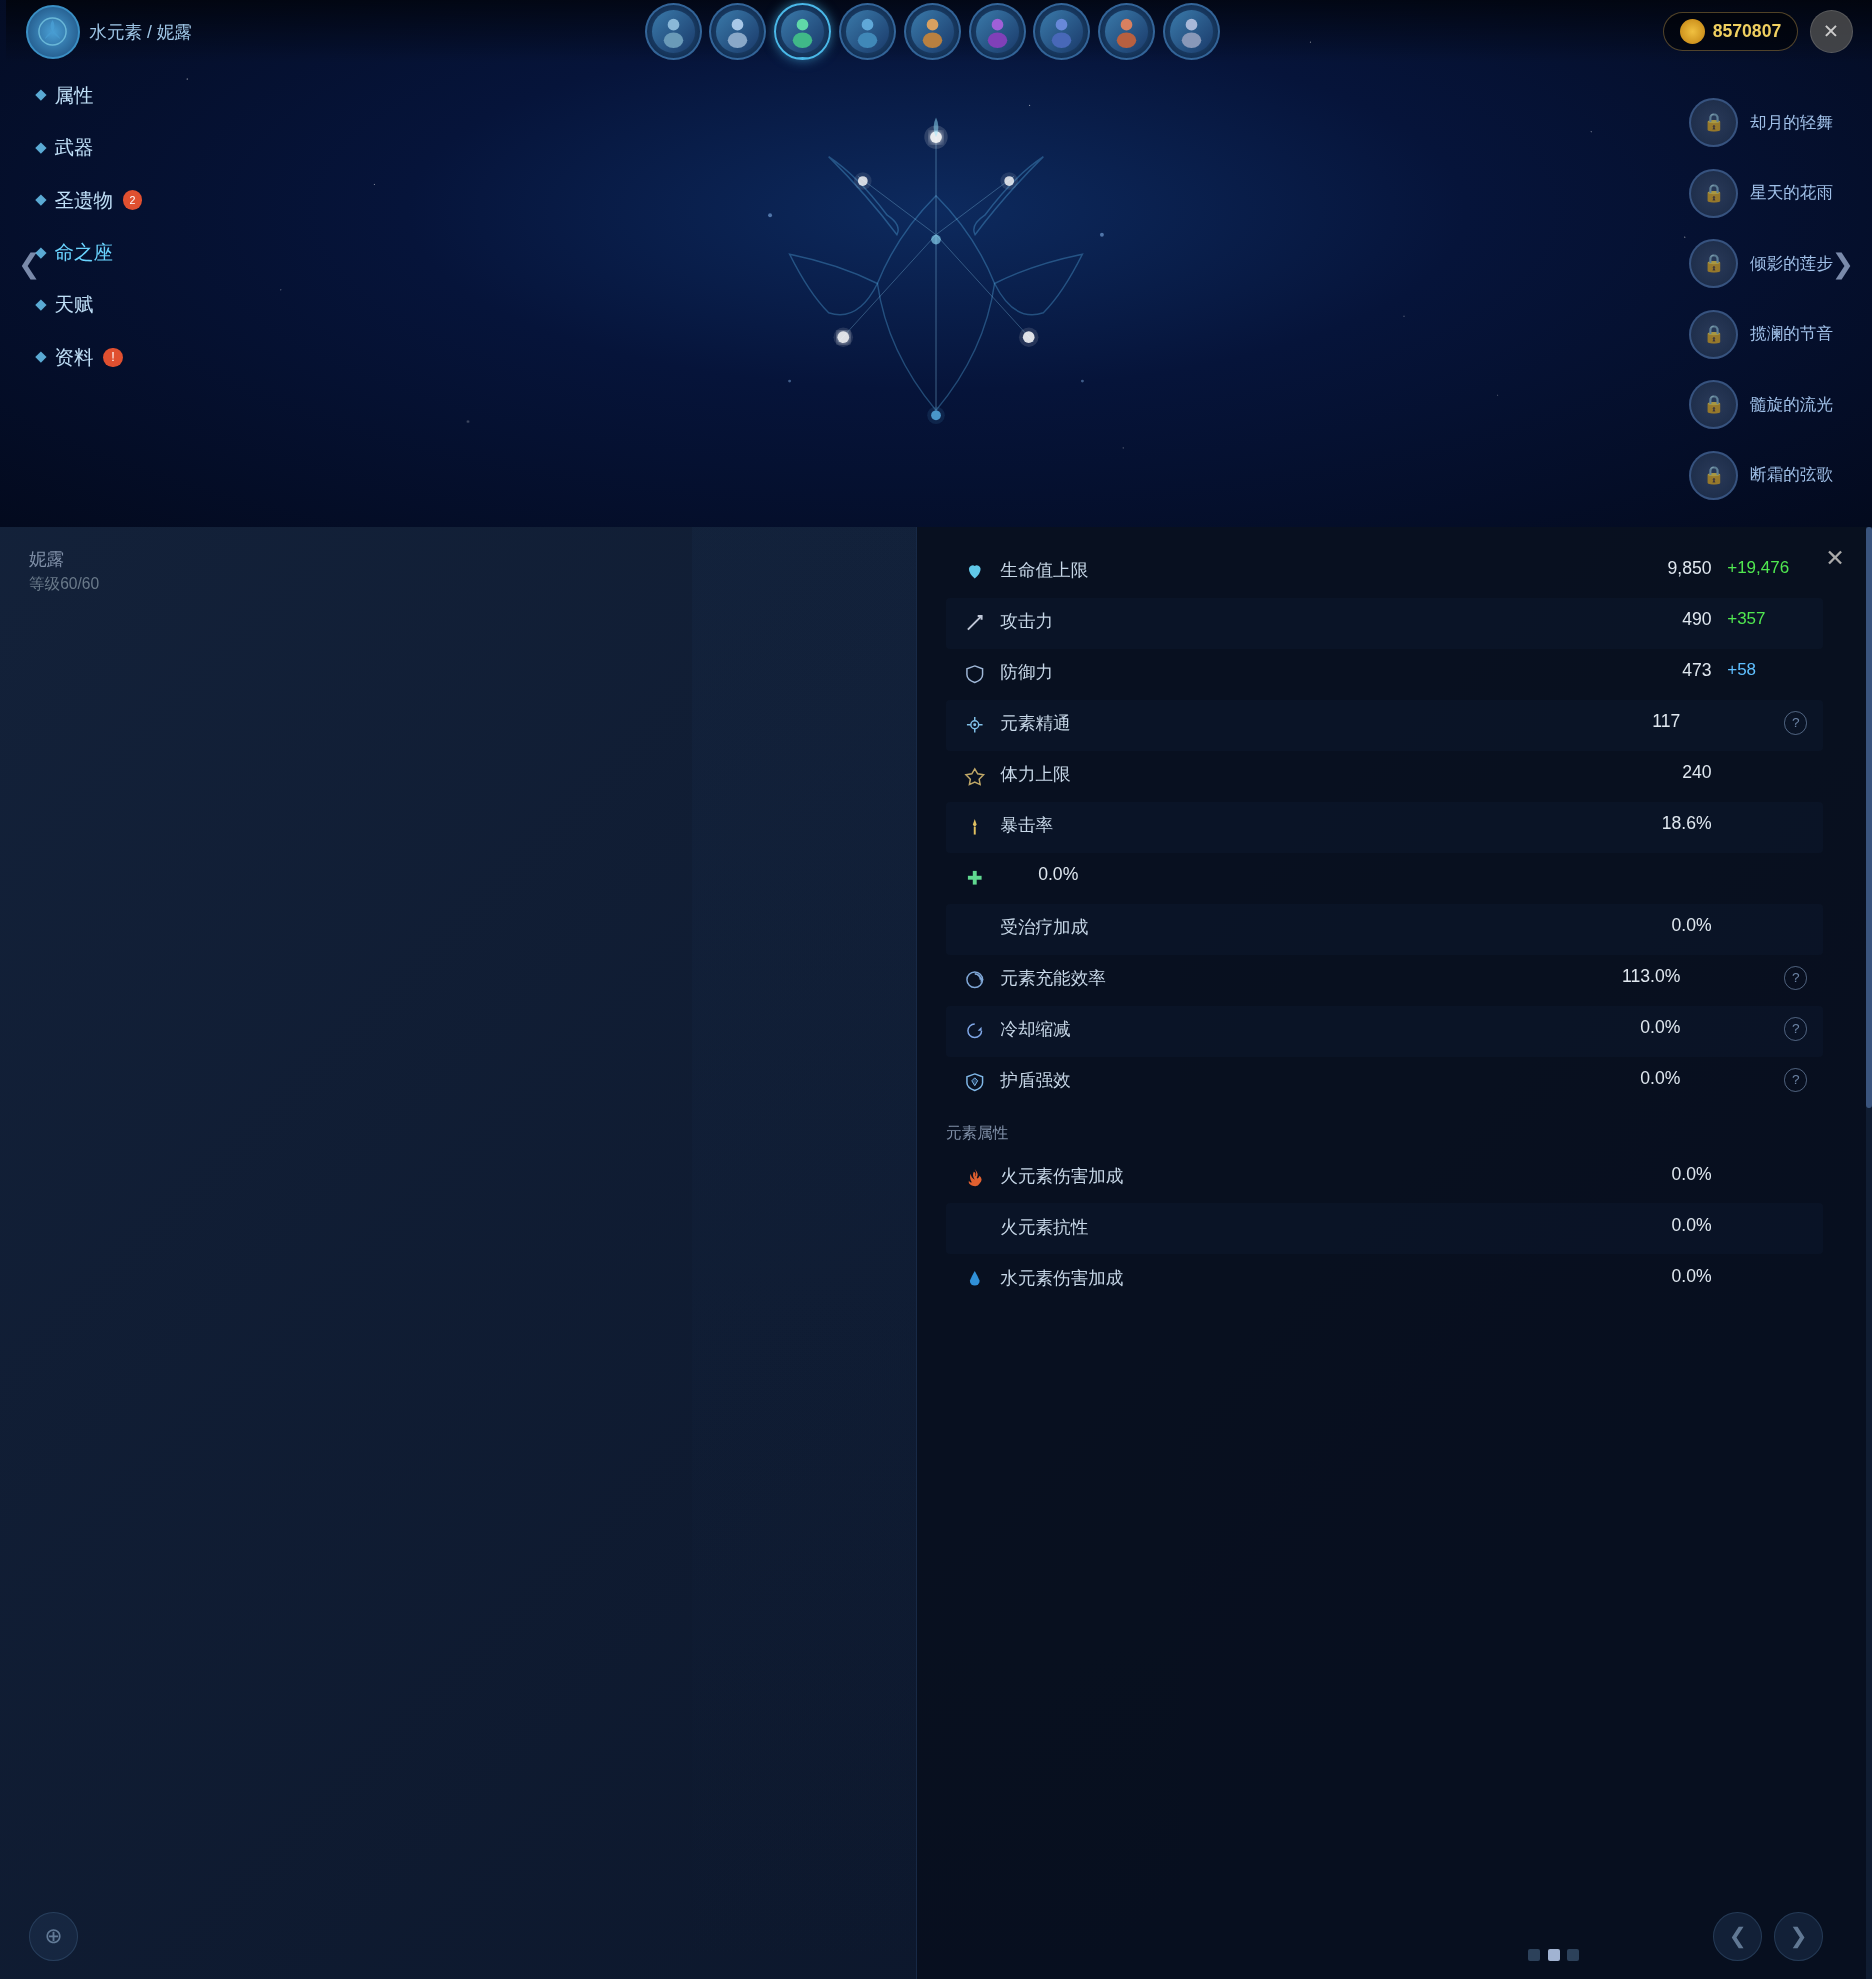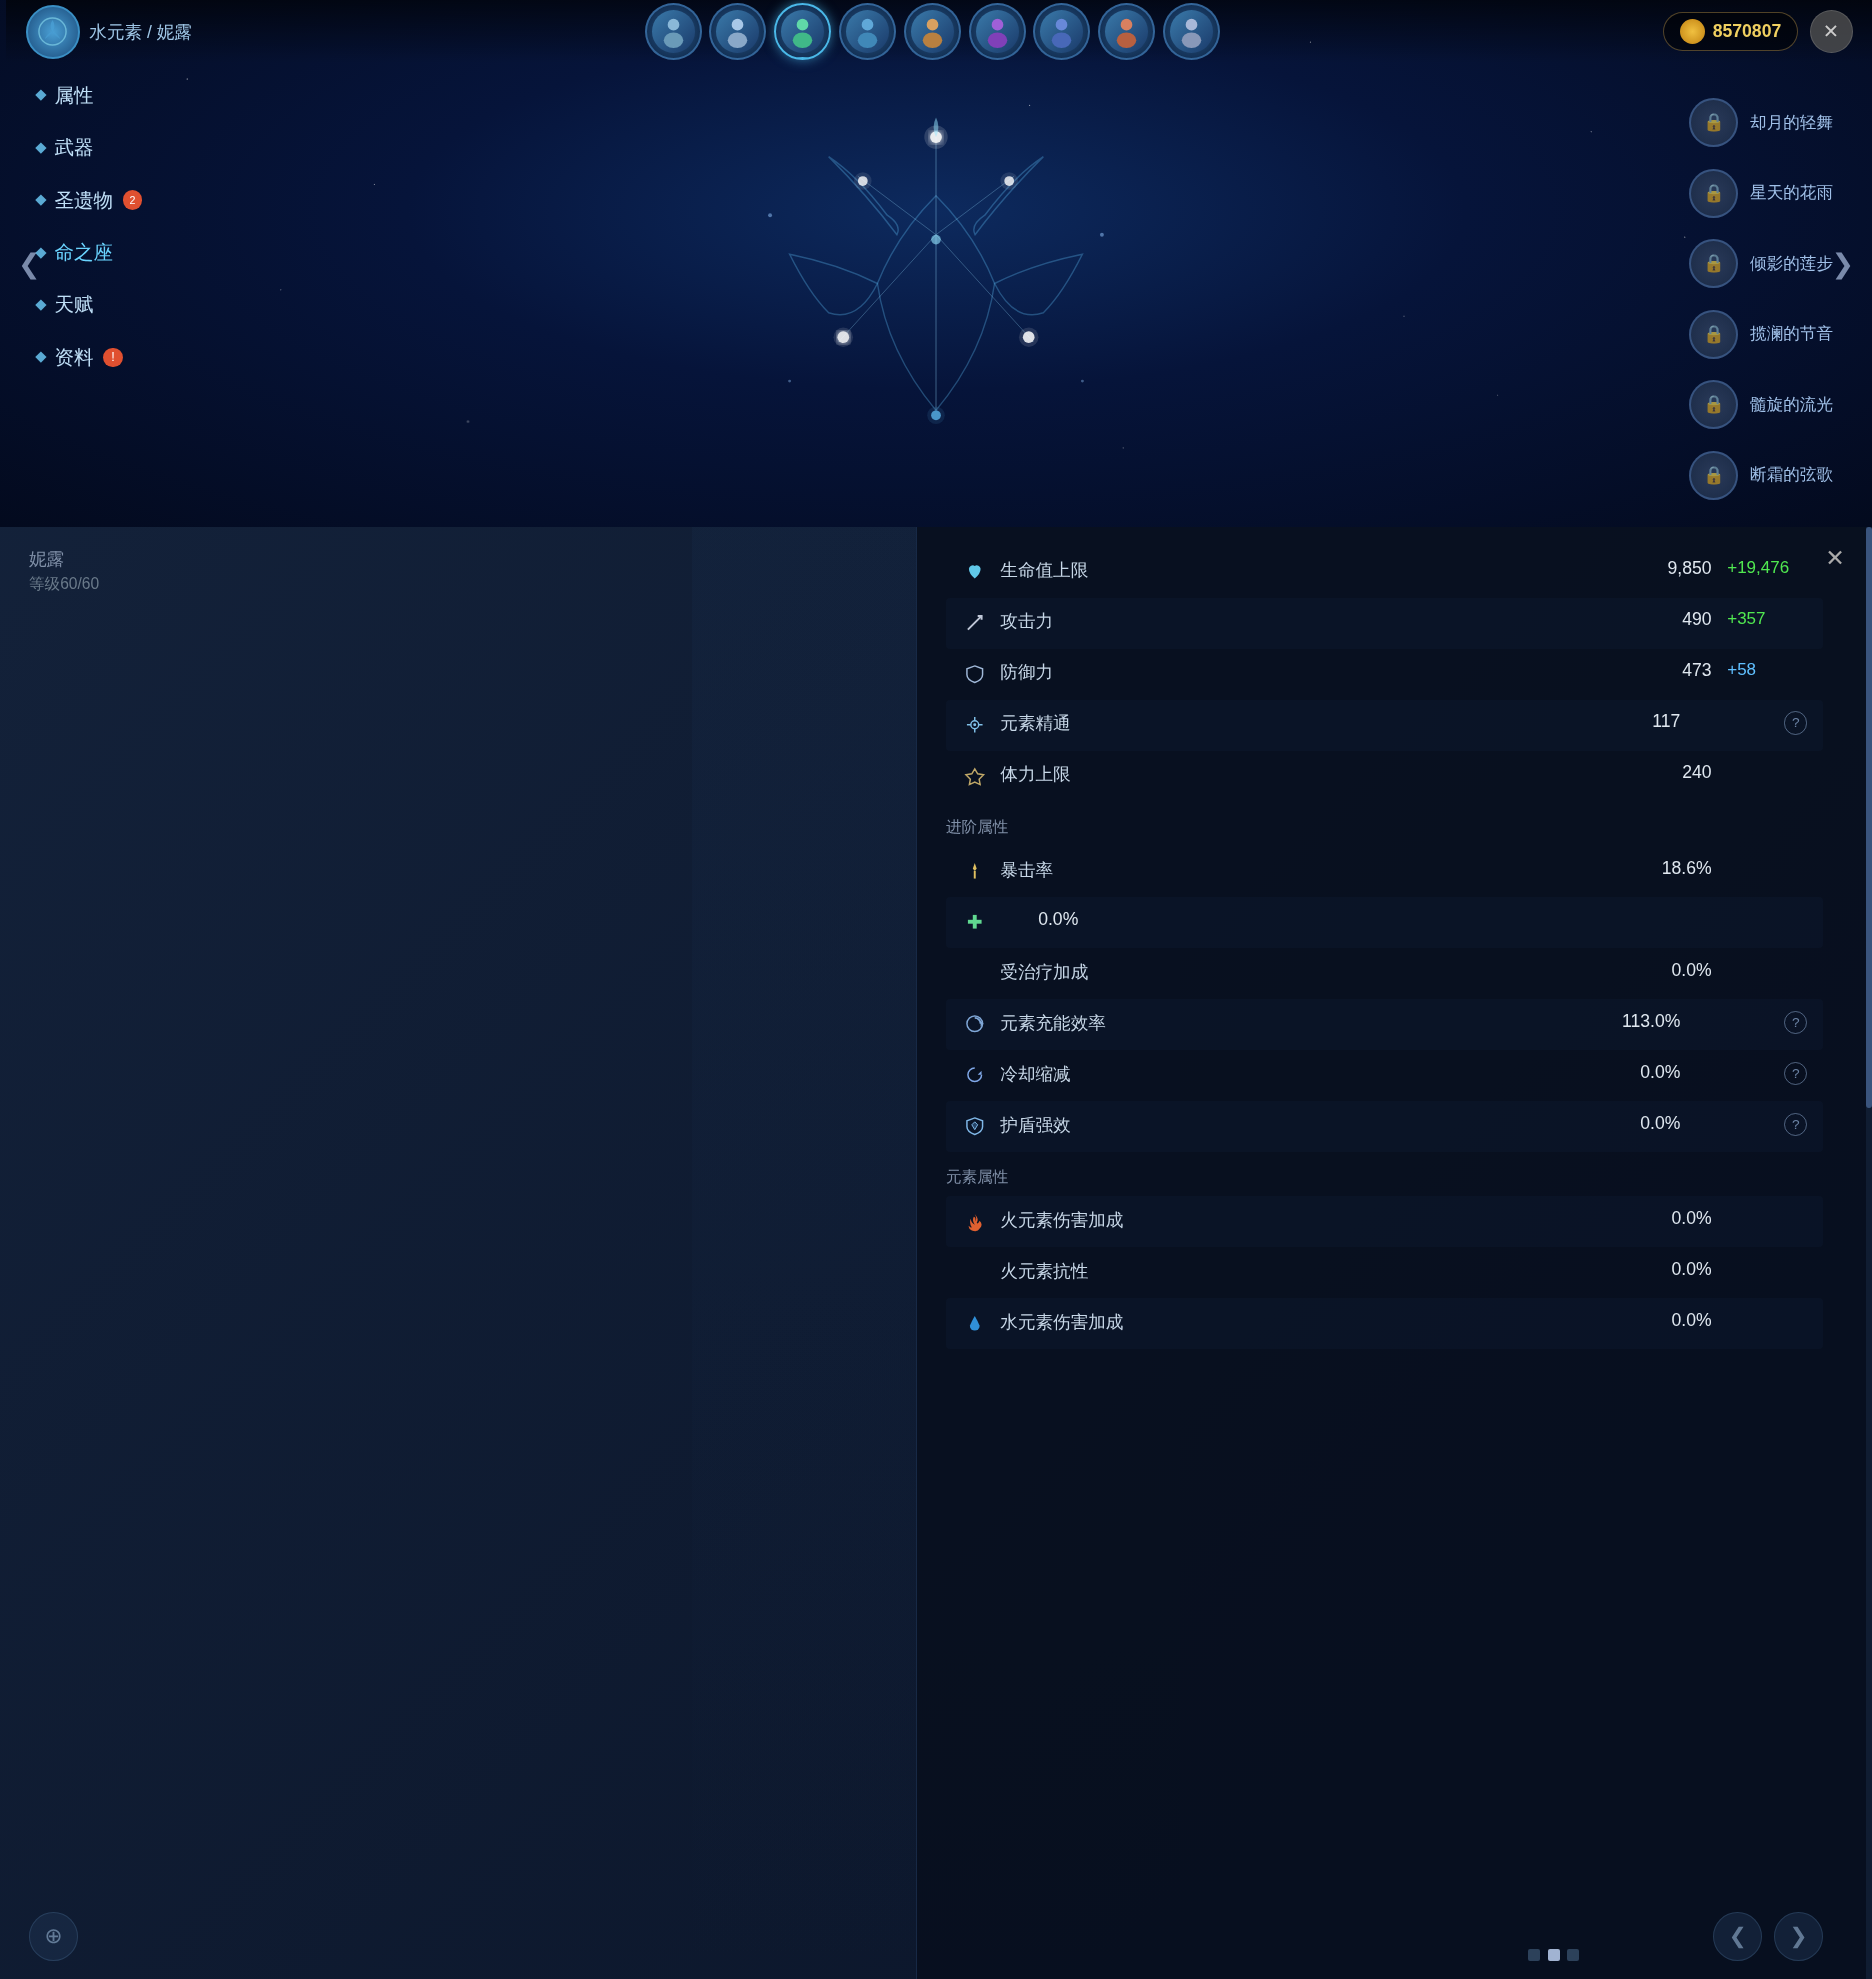--- a/index.html
+++ b/index.html
@@ -841,21 +841,20 @@
         <div class="stat-icon">
           <svg width="21.5" height="21.5" viewBox="0 0 22 22">
               <path d="M11 4 L14 9 L20 10 L15.5 14.5 L16.5 20 L11 17.5 L5.5 20 L6.5 14.5 L2 10 L8 9Z" fill="none" stroke="#c0a868" stroke-width="1.5"></path>
             </svg>
         </div>
         <span class="stat-name">体力上限</span>
         <span class="stat-value">240</span>
         <span class="stat-bonus"></span>
       </div>
 
-      <div class="section-title">进阶属性</div>
 
       <div class="stat-row">
         <div class="stat-icon">
           <svg width="21.5" height="21.5" viewBox="0 0 22 22">
               <path d="M11 3 L13 9 L11 11 L9 9Z" fill="#e0c060"></path>
               <line x1="11" y1="11" x2="11" y2="19" stroke="#e0c060" stroke-width="2"></line>
             </svg>
         </div>
         <span class="stat-name">暴击率</span>
         <span class="stat-value">18.6%</span>

